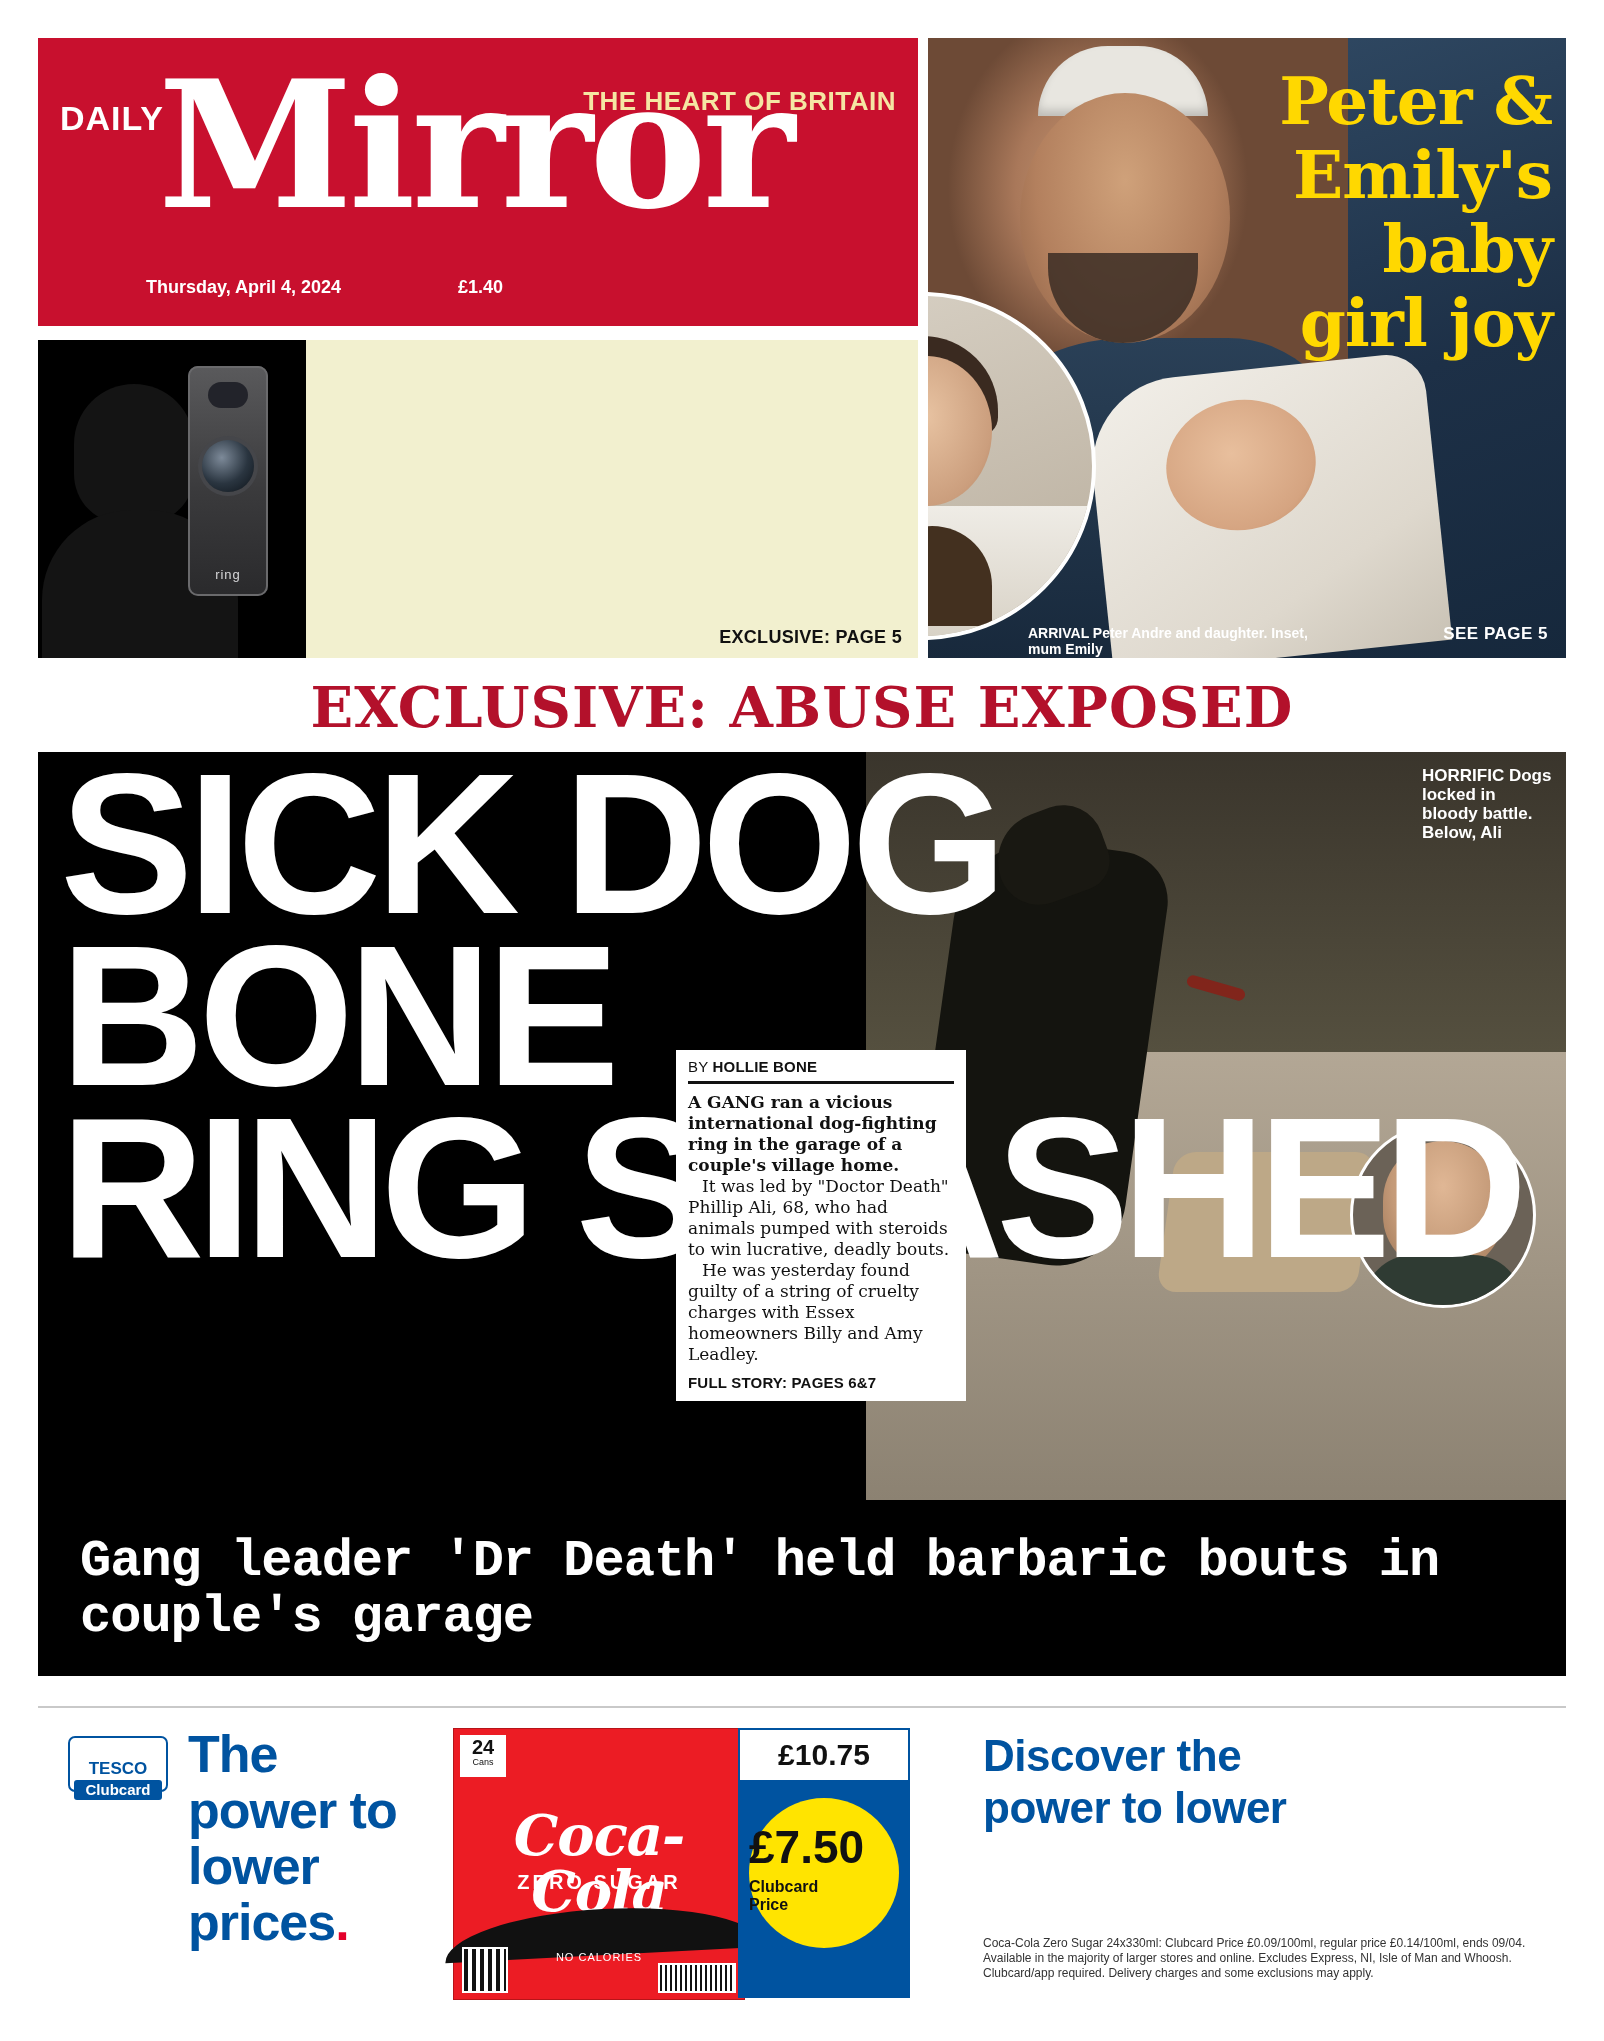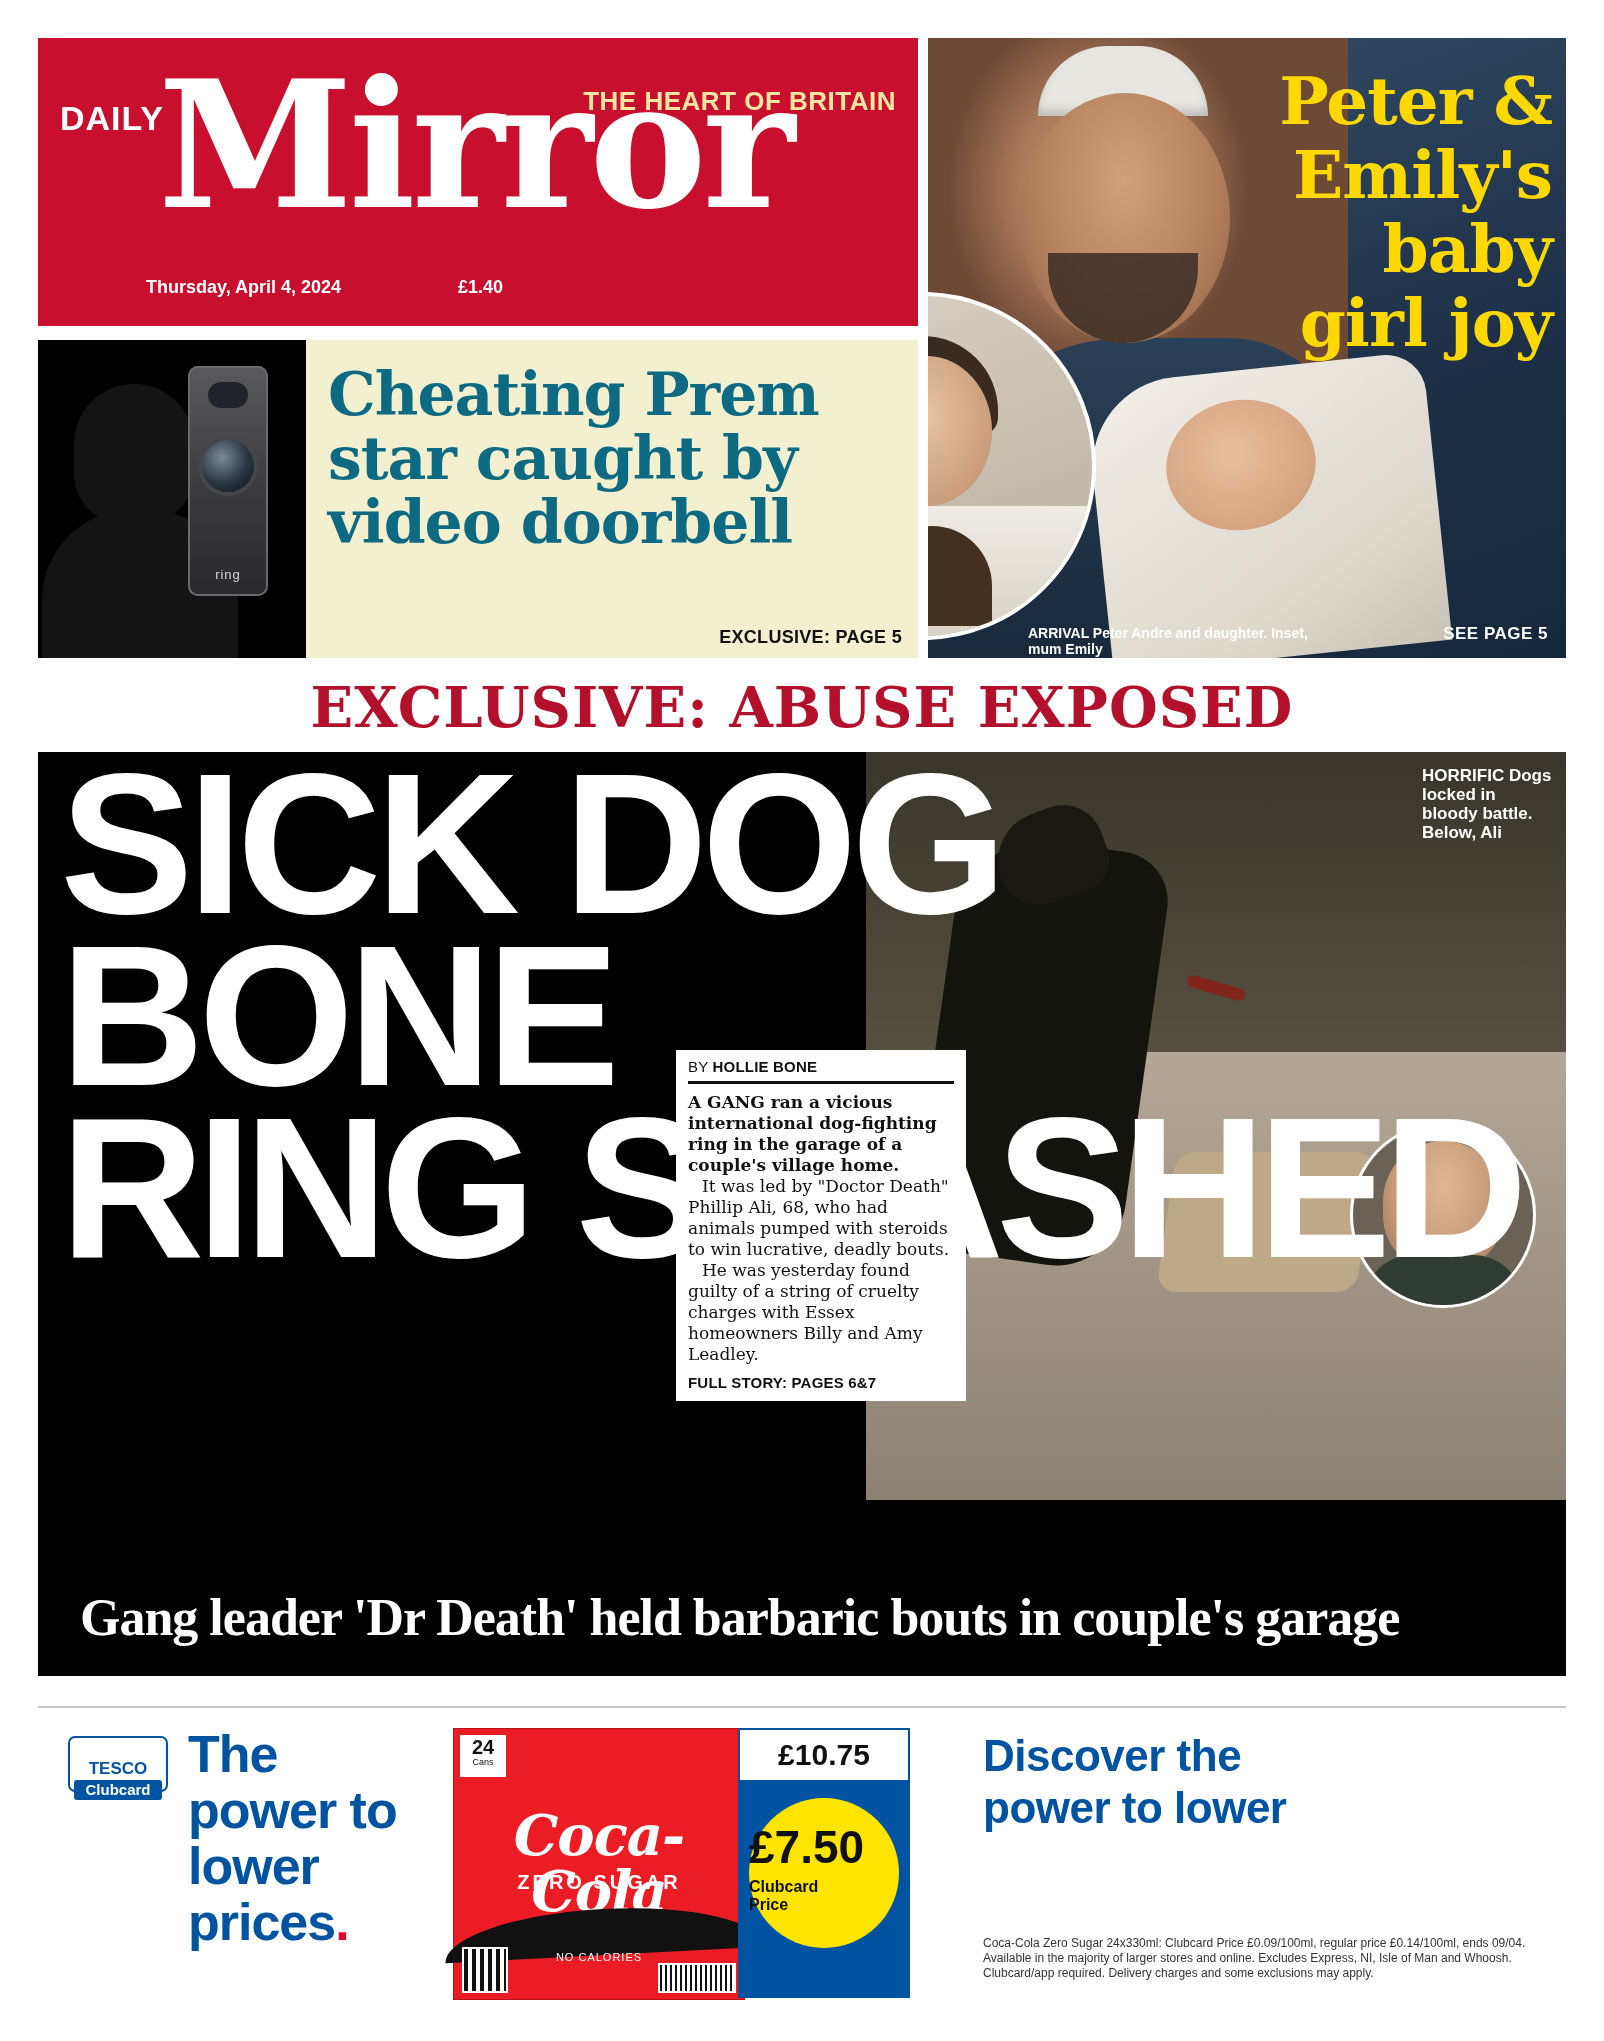--- a/index.html
+++ b/index.html
@@ -446,21 +446,21 @@
   .main-headline .l2,
   .main-headline .l3 { display: block; }
   .main-headline .l3 { letter-spacing: -8px; }
 
   .subdeck {
     position: absolute;
     left: 42px;
     bottom: 30px;
     width: 1460px;
     color: #ffffff;
-    font-family: Liberation Serif, serif;
+    font-family: Liberation Mono, monospace;
     font-weight: bold;
     font-size: 52px;
     line-height: 56px;
     letter-spacing: -1px;
   }
 
   
   .story-box {
     position: absolute;
     left: 676px;
@@ -749,25 +749,20 @@
 
   <div class="prem-panel">
     <div class="prem-black">
       <div class="silhouette-head"></div>
       <div class="silhouette-body"></div>
       <div class="doorbell">
         <div class="doorbell-top"></div>
         <div class="doorbell-lens"></div>
         <div class="doorbell-label">ring</div>
       </div>
-    </div>
-    <div class="prem-headline">
-      <span>Cheating Prem</span><br>
-      <span>star caught by</span><br>
-      <span>video doorbell</span>
     </div>
     <div class="prem-exclusive">EXCLUSIVE: PAGE 5</div>
   </div>
 
   <div class="exclusive-banner">EXCLUSIVE: ABUSE EXPOSED</div>
 
   <div class="main-block">
     <div class="dog-photo">
       <div class="dog-wall"></div>
       <div class="dog-floor"></div>

